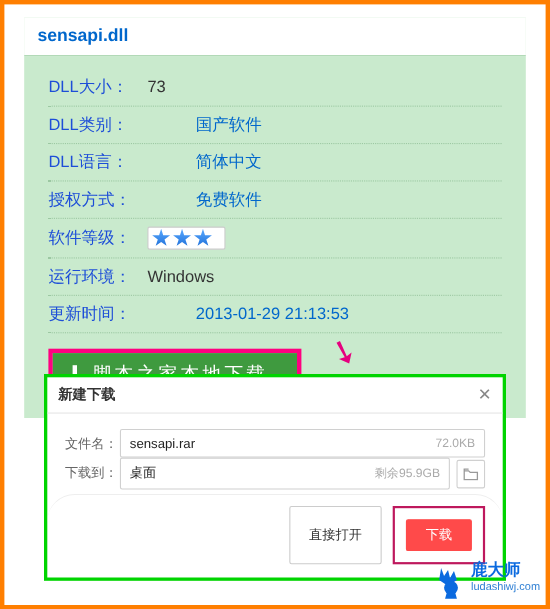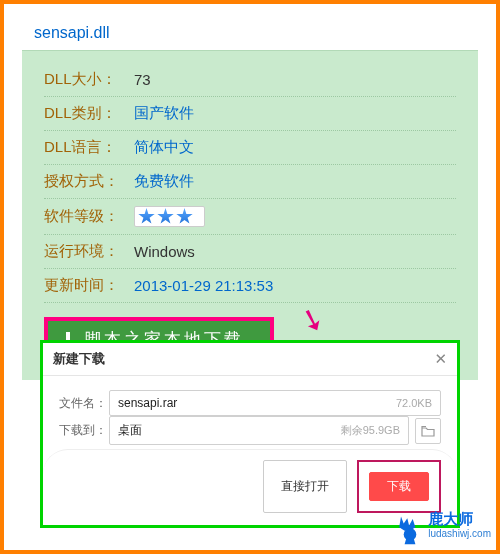--- a/index.html
+++ b/index.html
@@ -18,40 +18,40 @@
       margin: 12px 18px 0 18px;
       padding-bottom: 18px;
     }
     .title-bar {
       background: #fff;
       padding: 8px 12px;
       border-bottom: 1px solid #b2d9b7;
     }
     .title {
       color: #0067cc;
-      font-weight: normal;
+      font-weight: bold;
       font-size: 16px;
     }
     .info-list {
       padding: 12px 22px 0 22px;
     }
     .info-row {
       display: flex;
       align-items: center;
       padding: 7px 0;
       border-bottom: 1px dotted #9cc8a2;
       font-size: 15px;
     }
     .info-label {
-      color: #a16207;
+      color: #1d4ed8;
       width: 90px;
       flex-shrink: 0;
     }
     .info-value { color: #333; }
-    .info-value.link { color: #0067cc; }
+    .info-value.link { color: #0067cc; margin-left: 44px; }
     .stars {
       display: inline-flex;
       background: #fff;
       padding: 1px 3px;
       border: 1px solid #ccc;
       border-radius: 2px;
     }
     .star {
       display: inline-block;
       width: 17px;

